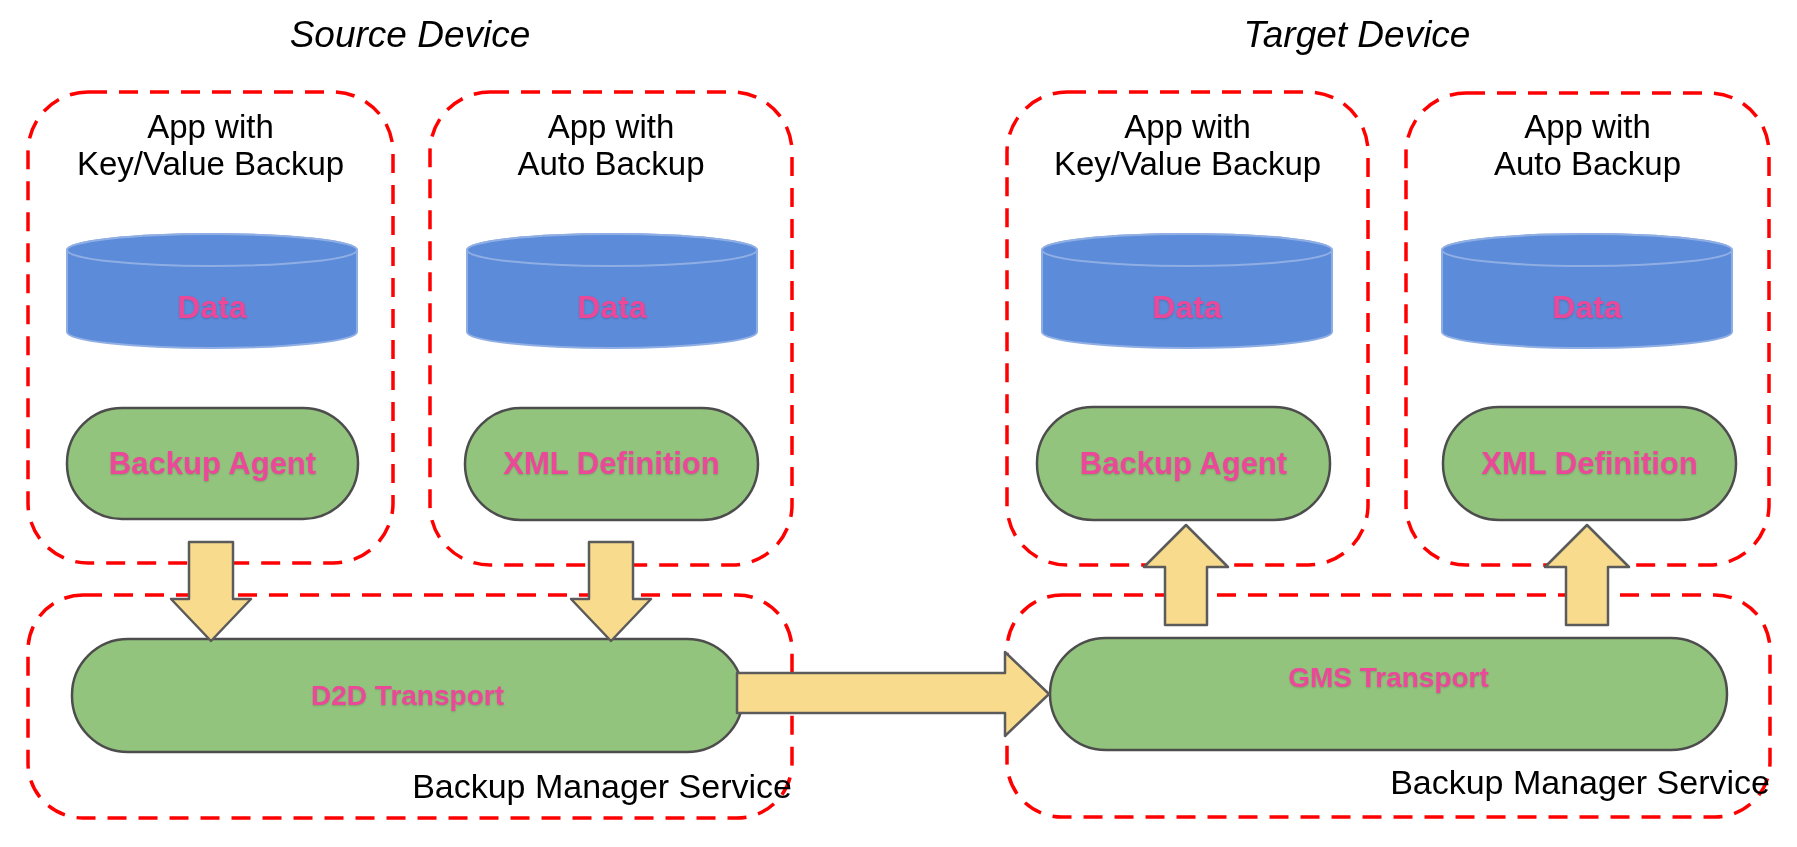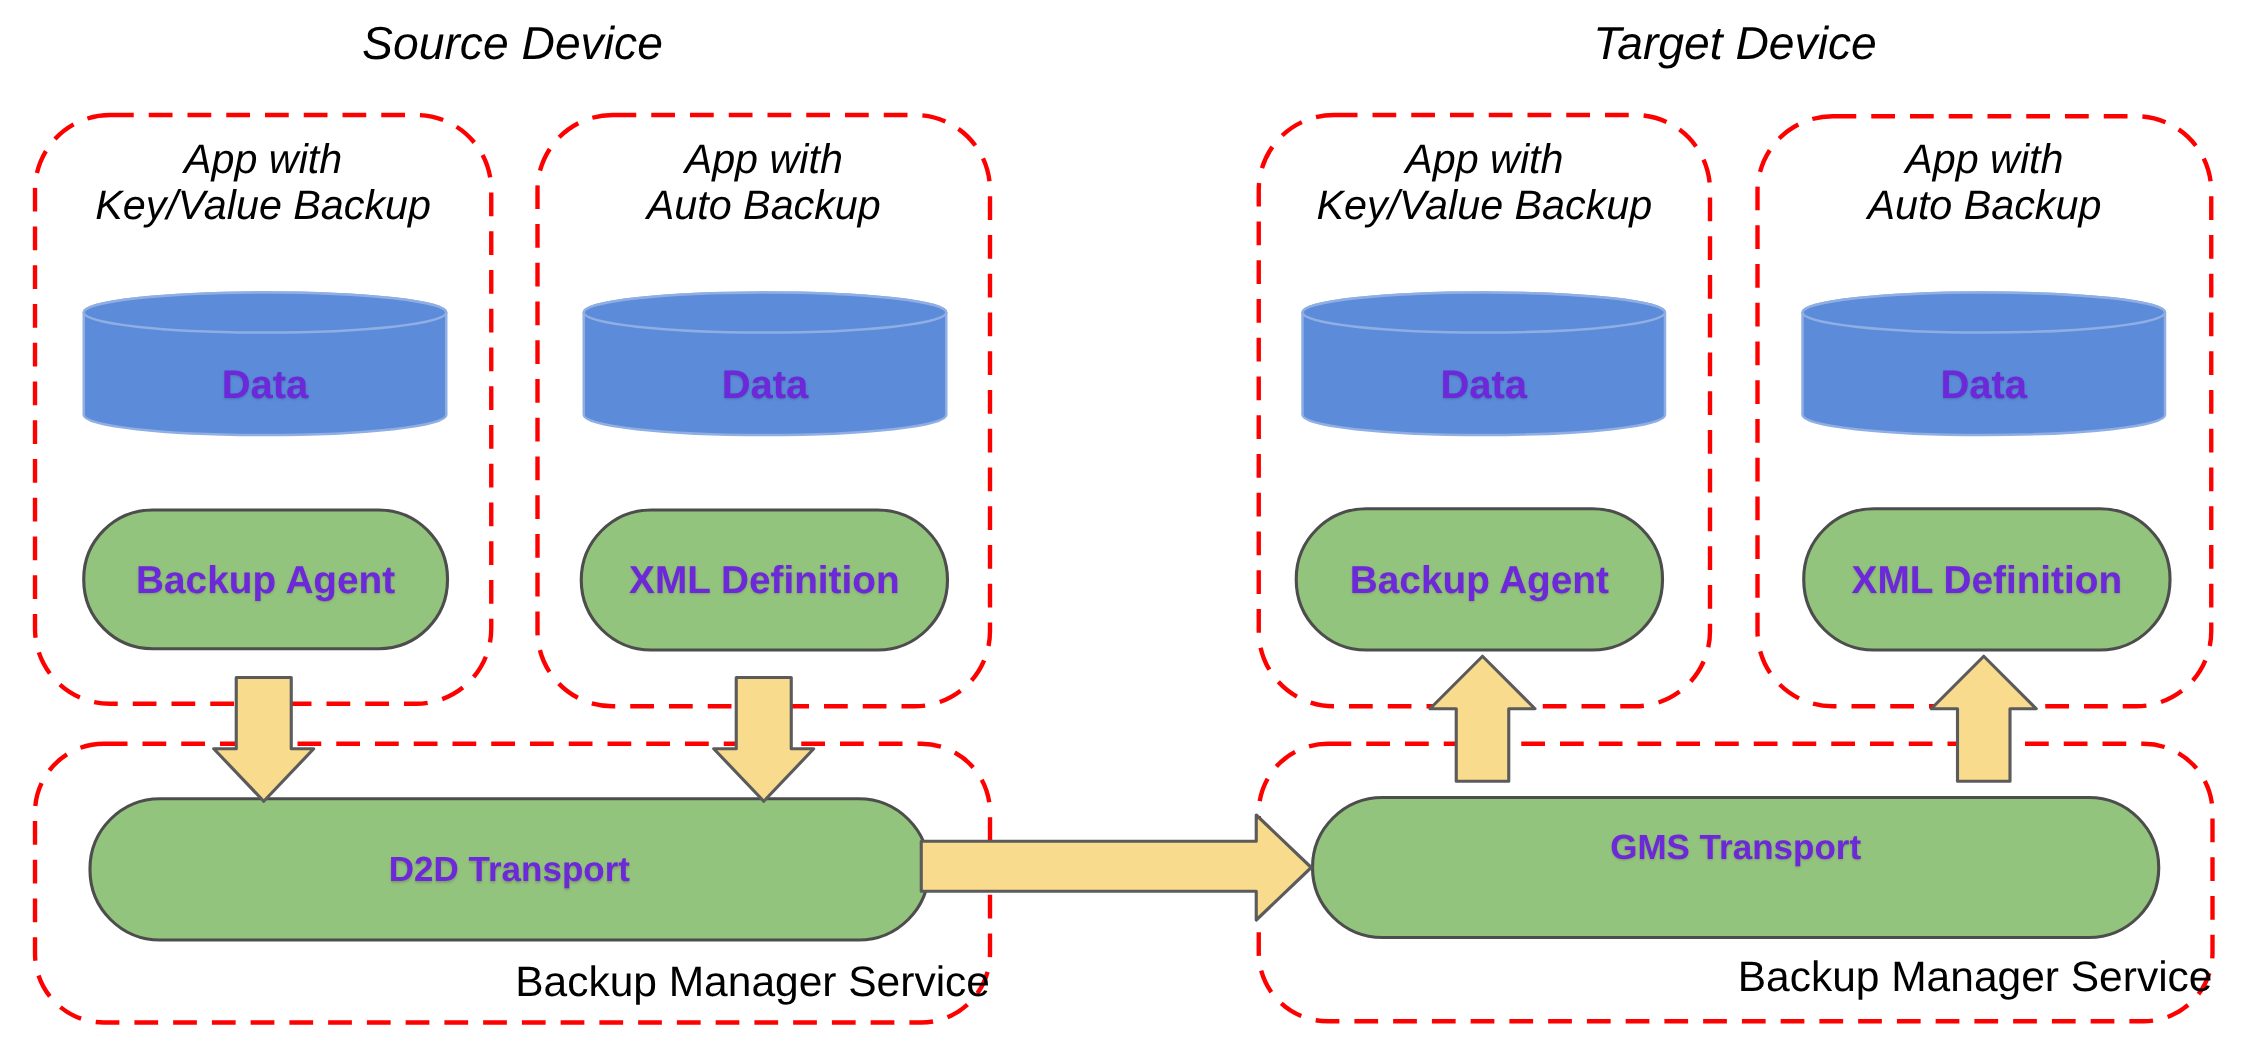--- a/index.html
+++ b/index.html
@@ -17,22 +17,22 @@
   
   .dashed-box{fill:none;stroke:#FF0000;stroke-width:3.5;stroke-dasharray:19 12;}
   .pill{fill:#93C47D;stroke:#4D4D4D;stroke-width:2.5;}
   .cyl-body{fill:#5B8BD9;stroke:#8FAEE4;stroke-width:2;}
   .cyl-rim{fill:#5B8BD9;stroke:#8FAEE4;stroke-width:2;}
   .arrow{fill:#F8DB8D;stroke:#5B5B5B;stroke-width:2.5;stroke-linejoin:round;}
 
   
   .lbl{position:absolute;color:#000000;text-align:center;white-space:nowrap;}
   .device-title{font-size:37px;font-style:italic;line-height:40px;}
-  .app-title{font-size:33px;font-style:italic;line-height:37px;white-space:normal;}
-  .white-lbl{color:#6d28d9;font-weight:bold;text-shadow:0 1px 2px rgba(0,0,0,0.18);}
+  .app-title{font-size:33px;line-height:37px;white-space:normal;}
+  .white-lbl{color:#ec4899;font-weight:bold;text-shadow:0 1px 2px rgba(0,0,0,0.18);}
   .data-lbl{font-size:32px;line-height:36px;}
   .pill-lbl{font-size:31px;display:flex;align-items:center;justify-content:center;text-align:center;}
   .transport-lbl{font-size:28px;display:flex;align-items:center;justify-content:center;}
   .service-lbl{font-size:34px;line-height:36px;text-align:right;}
 </style>
 </head>
 <body>
 
 <div class="canvas">
 
@@ -72,21 +72,21 @@
     <rect class="pill" x="1050" y="638" width="677" height="112" rx="56" ry="56"></rect>
 
     <polygon class="arrow" points="189,542 233,542 233,599 251,599 211,641 171,599 189,599"></polygon>
     <polygon class="arrow" points="589,542 633,542 633,599 651,599 611,641 571,599 589,599"></polygon>
     <polygon class="arrow" points="1165,625 1165,567 1144,567 1186,525 1228,567 1207,567 1207,625"></polygon>
     <polygon class="arrow" points="1566,625 1566,567 1545,567 1587,525 1629,567 1608,567 1608,625"></polygon>
     <polygon class="arrow" points="737,673 1005,673 1005,652 1049,694 1005,736 1005,713 737,713"></polygon>
   </svg>
 
   <div class="lbl device-title" style="left:110px;top:15px;width:600px;">Source Device</div>
-  <div class="lbl device-title" style="left:1088px;top:15px;width:600px;">Target Device</div>
+  <div class="lbl device-title" style="left:1057px;top:15px;width:600px;">Target Device</div>
 
   <div class="lbl app-title" style="left:28px;top:108px;width:365px;">
     <span>App with</span><br>
     <span>Key/Value Backup</span>
   </div>
   <div class="lbl app-title" style="left:430px;top:108px;width:362px;">
     <span>App with</span><br>
     <span>Auto Backup</span>
   </div>
   <div class="lbl app-title" style="left:1007px;top:108px;width:361px;">

